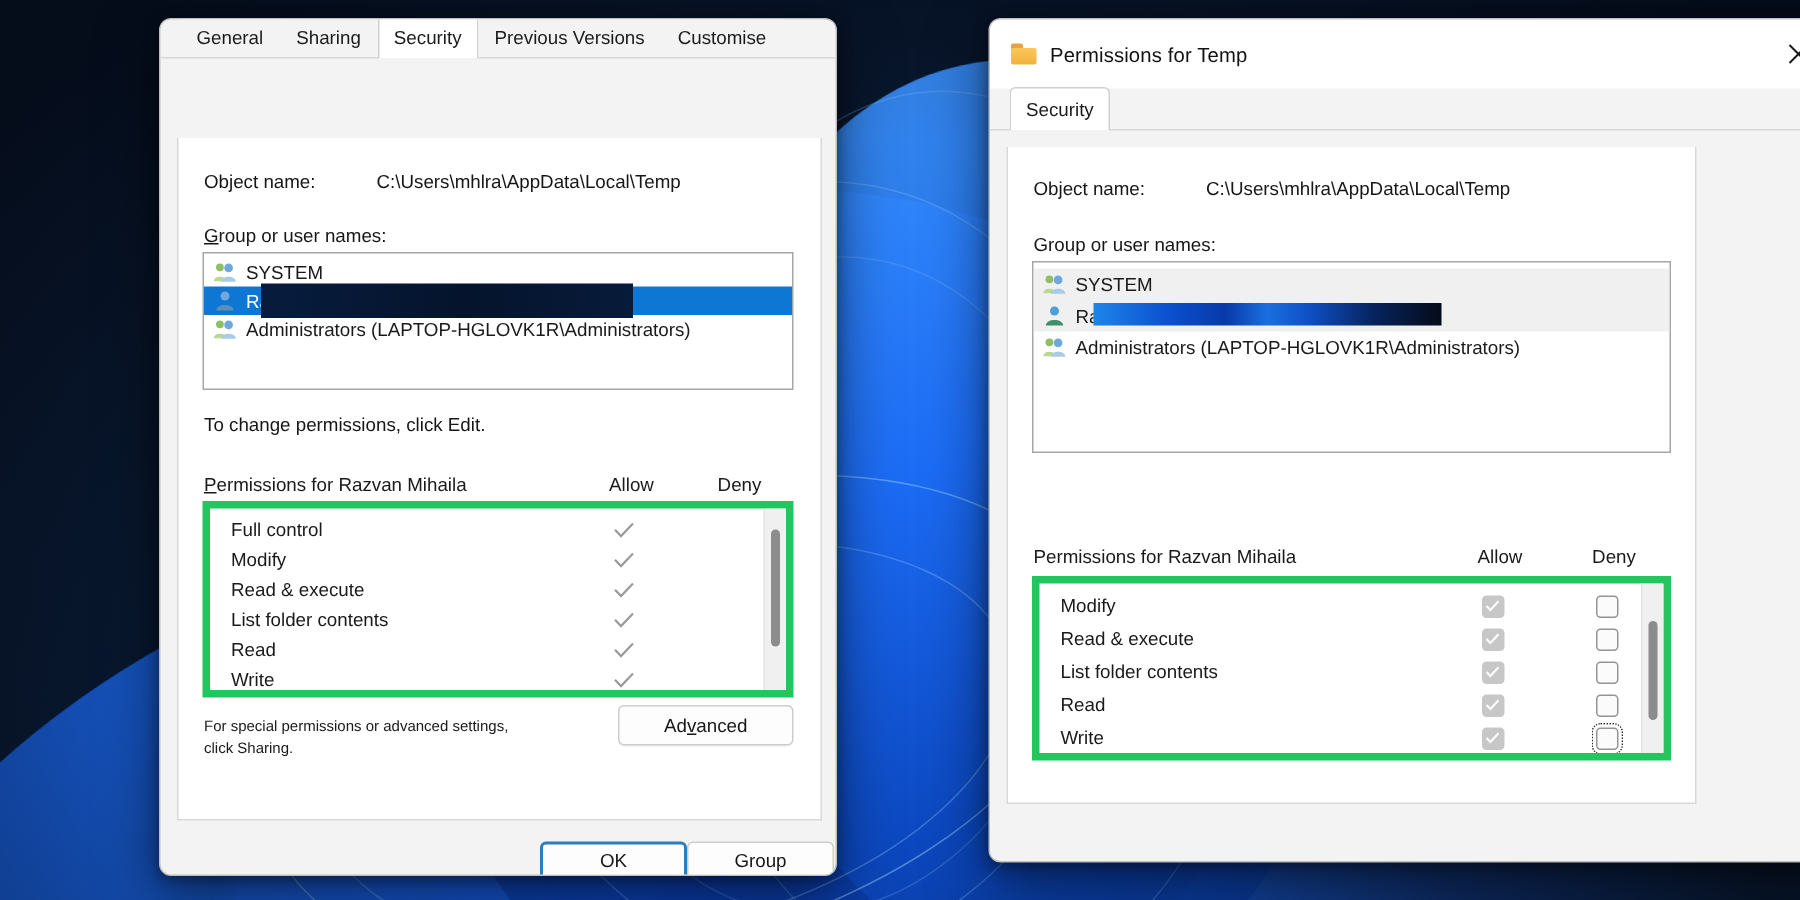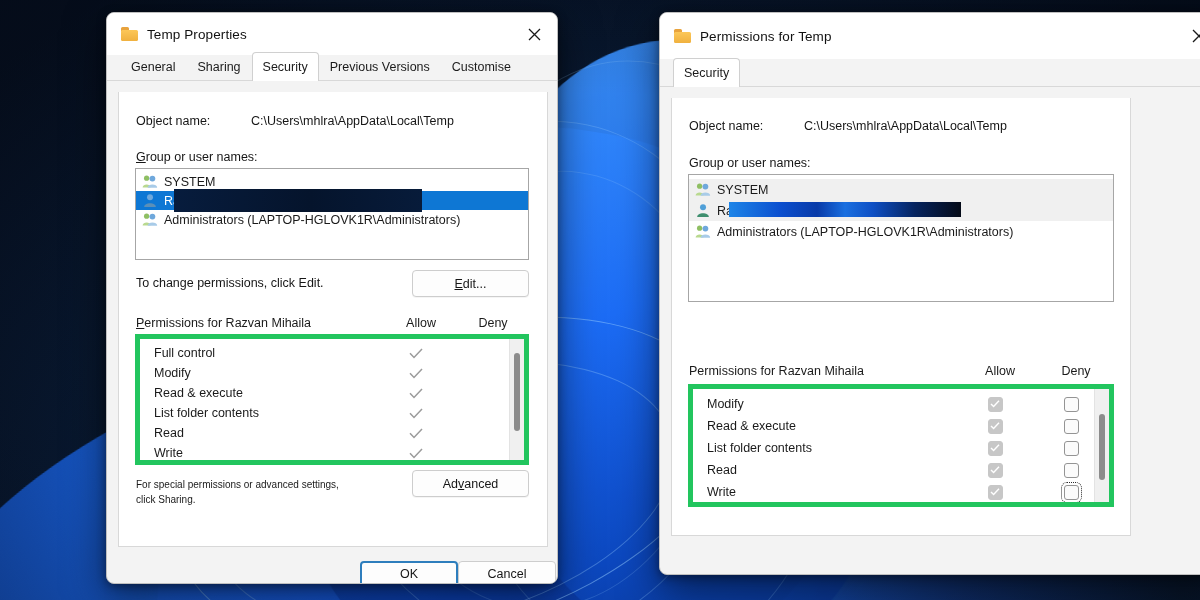--- a/index.html
+++ b/index.html
@@ -261,29 +261,20 @@
   <div class="bloom bloom-c"></div>
   <div class="ribbon rib1"></div>
   <div class="ribbon rib2"></div>
   <div class="ribbon rib3"></div>
   <div class="ribbon rib4"></div>
   <div class="ribbon rib5"></div>
   <div class="wall-vignette"></div>
 
   <div class="dialog" style="left:106px; top:12px; width:452px; height:572px;">
 
-    <div class="titlebar">
-      <span class="folder-icon"></span>
-      <span class="title-text">Temp Properties</span>
-      <span class="close-btn">
-        <svg width="13" height="13" viewBox="0 0 13 13">
-            <path d="M1 1 L12 12 M12 1 L1 12" stroke="#1a1a1a" stroke-width="1.3" fill="none"></path>
-          </svg>
-      </span>
-    </div>
 
     <div class="tabstrip">
       <div class="tab">General</div>
       <div class="tab">Sharing</div>
       <div class="tab active">Security</div>
       <div class="tab">Previous Versions</div>
       <div class="tab">Customise</div>
     </div>
 
     <div class="tabpage" style="position:absolute; left:11px; top:79px; width:430px; height:455px;">
@@ -327,23 +318,20 @@
               <circle cx="10.4" cy="4.6" r="2.9" fill="#6fa8dc"></circle>
               <path d="M5.6 13.8 C5.6 9.4 15.2 9.4 15.2 13.8 Z" fill="#a8cbe8"></path>
             </svg>
           </span>
           <span>Administrators (LAPTOP-HGLOVK1R\Administrators)</span>
         </div>
       </div>
 
       <div class="row-label" style="position:absolute; left:17px; top:184px;">To change permissions, click Edit.</div>
 
-      <div class="btn" style="position:absolute; left:293px; top:178px; width:117px; height:27px;">
-        <span><span class="u">E</span><span>dit...</span></span>
-      </div>
 
       <div style="position:absolute; left:17px; top:224px; width:393px; display:flex; font-size:12.5px;">
         <span style="flex:1;">
           <span class="u">P</span><span>ermissions for Razvan Mihaila</span>
         </span>
         <span style="width:72px; text-align:center;">Allow</span>
         <span style="width:72px; text-align:center;">Deny</span>
       </div>
 
       <div class="permlist" style="position:absolute; left:16px; top:242px; width:394px; height:131px;">
@@ -413,21 +401,21 @@
         <div>click Sharing.</div>
       </div>
 
       <div class="btn" style="position:absolute; left:293px; top:378px; width:117px; height:27px;">
         <span>Ad<span class="u">v</span><span>anced</span></span>
       </div>
     </div>
 
     <div class="footer-btns" style="position:absolute; left:253px; top:548px; gap:0;">
       <div class="btn focus" style="width:98px; height:26px;">OK</div>
-      <div class="btn" style="width:98px; height:26px;">Cancel</div>
+      <div class="btn" style="width:98px; height:26px;">Group</div>
 
     </div>
   </div>
 
   <div class="dialog" style="left:659px; top:12px; width:564px; height:563px;">
 
     <div class="titlebar" style="height:46px;">
       <span class="folder-icon"></span>
       <span class="title-text">Permissions for Temp</span>
       <span class="close-btn" style="height:46px;">

